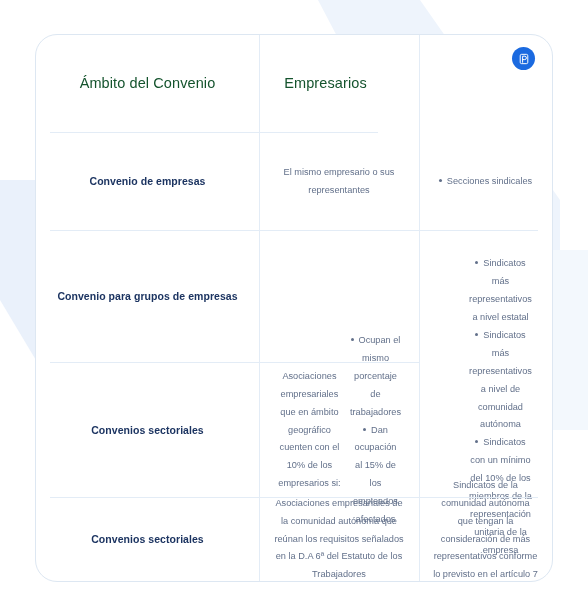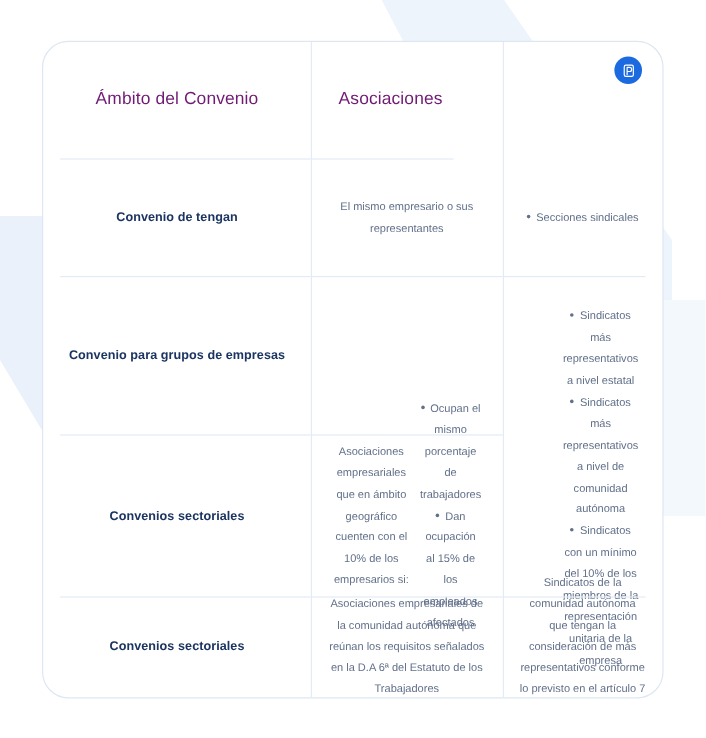--- a/index.html
+++ b/index.html
@@ -78,21 +78,21 @@
     z-index: 3;
     pointer-events: none;
   }
   .vrule.v1 { left: 223px; }
   .vrule.v2 { left: 383px; }
 
   
   .row-header { height: 98px; }
   .header-cell-text {
     font-size: 14.5px;
-    color: #701a75;
+    color: #14532d;
     font-weight: 400;
     letter-spacing: 0.1px;
     text-align: center;
     line-height: 1.35;
   }
 
   
   .hrule {
     position: absolute;
     height: 1px;
@@ -183,28 +183,28 @@
 
     <div class="vrule v1"></div>
     <div class="vrule v2"></div>
 
     <div class="row row-header">
       <div class="cell col-0">
         <span class="header-cell-text">Ámbito del Convenio</span>
         <div class="hrule" style="left:14px; right:0; bottom:0;"></div>
       </div>
       <div class="cell col-2">
-        <span class="header-cell-text">Asociaciones</span>
+        <span class="header-cell-text">Empresarios</span>
         <div class="hrule" style="left:0; right:14px; bottom:0;"></div>
       </div>
     </div>
 
     <div class="row" style="height:98px;">
       <div class="cell col-0">
-        <span class="row-label">Convenio de tengan</span>
+        <span class="row-label">Convenio de empresas</span>
         <div class="hrule" style="left:14px; right:0; bottom:0;"></div>
       </div>
       <div class="cell col-1">
         <span class="body-text">El mismo empresario o sus representantes</span>
         <div class="hrule" style="left:0; right:0; bottom:0;"></div>
       </div>
       <div class="cell col-2">
         <ul class="bullets">
           <li><span class="bdot"></span><span>Secciones sindicales</span></li>
         </ul>

